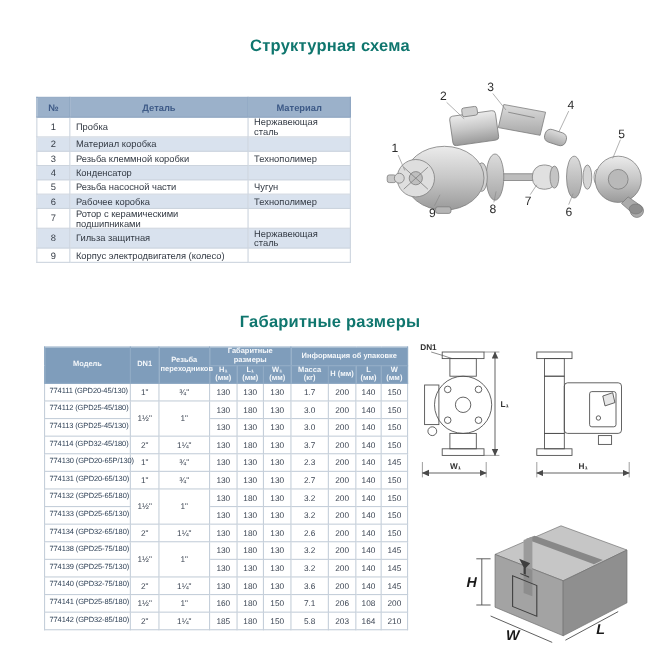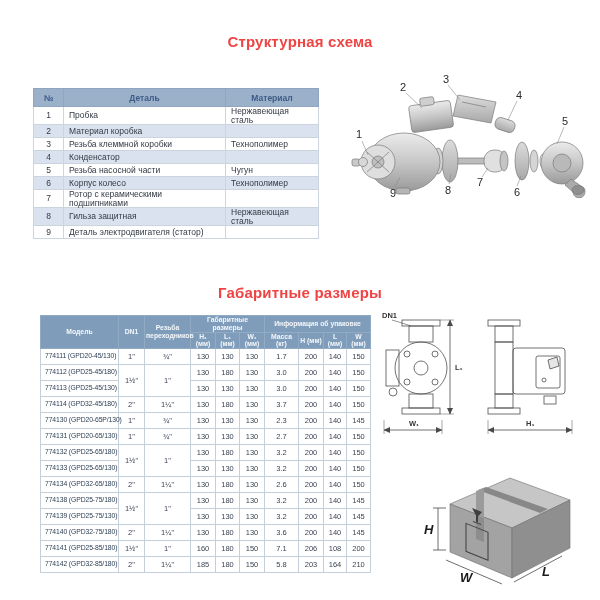--- a/index.html
+++ b/index.html
@@ -4,21 +4,21 @@
 <style>
   html,body{margin:0;padding:0;}
   body{
     width:600px;height:600px;position:relative;overflow:hidden;
     background:#ffffff;
     font-family:"Liberation Sans","DejaVu Sans",sans-serif;
     -webkit-font-smoothing:antialiased;
   }
   .section-title{
     position:absolute;left:0;width:600px;text-align:center;
-    font-size:15px;font-weight:600;color:#ef4444;letter-spacing:.2px;
+    font-size:15px;font-weight:600;color:#0f766e;letter-spacing:.2px;
   }
   #title1{top:33px;}
   #title2{top:284px;}
 
   
   #parts-table{
     position:absolute;left:33px;top:88px;width:285px;
     border-collapse:collapse;table-layout:fixed;
     font-size:8.5px;color:#333a44;
   }
@@ -115,36 +115,36 @@
         <td>Конденсатор</td>
         <td></td>
       </tr>
       <tr>
         <td>5</td>
         <td>Резьба насосной части</td>
         <td>Чугун</td>
       </tr>
       <tr class="alt">
         <td>6</td>
-        <td>Корпус колесо</td>
+        <td>Рабочее коробка</td>
         <td>Технополимер</td>
       </tr>
       <tr>
         <td>7</td>
         <td>Ротор с керамическими подшипниками</td>
         <td></td>
       </tr>
       <tr class="alt">
         <td>8</td>
         <td>Гильза защитная</td>
         <td>Нержавеющая сталь</td>
       </tr>
       <tr>
         <td>9</td>
-        <td>Деталь электродвигателя (статор)</td>
+        <td>Корпус электродвигателя (колесо)</td>
         <td></td>
       </tr>
     </tbody>
 </table>
 
 <svg id="exploded-figure" width="250" height="154" viewBox="0 0 250 154">
   <defs>
     <linearGradient id="gm" x1="0" y1="0" x2="0" y2="1">
       <stop offset="0" stop-color="#ebebeb"></stop>
         <stop offset=".5" stop-color="#c7c7c7"></stop>

